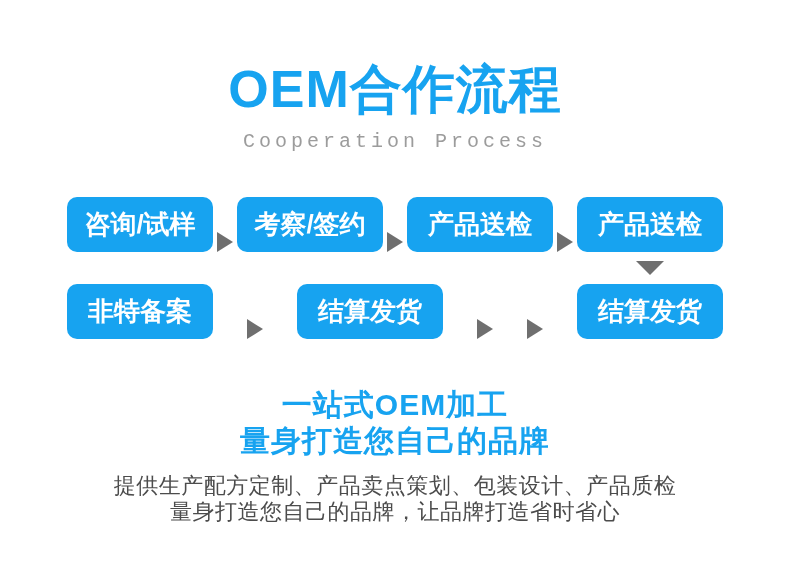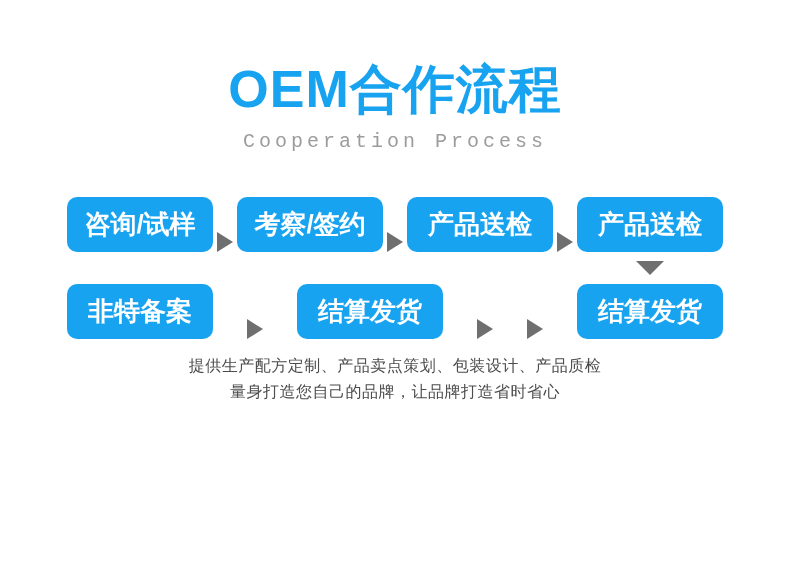--- a/index.html
+++ b/index.html
@@ -51,21 +51,21 @@
     border-left:14px solid transparent;
     border-right:14px solid transparent;
   }
   .tagline{margin-top:48px;text-align:center;}
   .tagline-line{
     font-size:30px;font-weight:bold;color:var(--accent);
     line-height:36px;letter-spacing:1px;
   }
   .description{margin-top:14px;text-align:center;}
   .description-line{
-    font-size:16px;color:var(--desc);line-height:26px;
+    font-size:22px;color:var(--desc);line-height:26px;
     letter-spacing:0.5px;
     text-align:center;
   }
 </style>
 </head>
 <body>
 
 <div class="page">
 
   <div class="header">
@@ -98,19 +98,23 @@
       <div class="step">非特备案</div>
       <span class="arrow-right"></span>
       <div class="step">结算发货</div>
       <span class="arrow-right"></span>
       <span class="arrow-right"></span>
       <div class="step">结算发货</div>
     </div>
 
   </div>
 
+  <div class="tagline">
+    <div class="tagline-line">一站式OEM加工</div>
+    <div class="tagline-line">量身打造您自己的品牌</div>
+  </div>
 
   <div class="description">
     <div class="description-line">提供生产配方定制、产品卖点策划、包装设计、产品质检</div>
     <div class="description-line">量身打造您自己的品牌，让品牌打造省时省心</div>
   </div>
 
 </div>
 
 </body></html>

